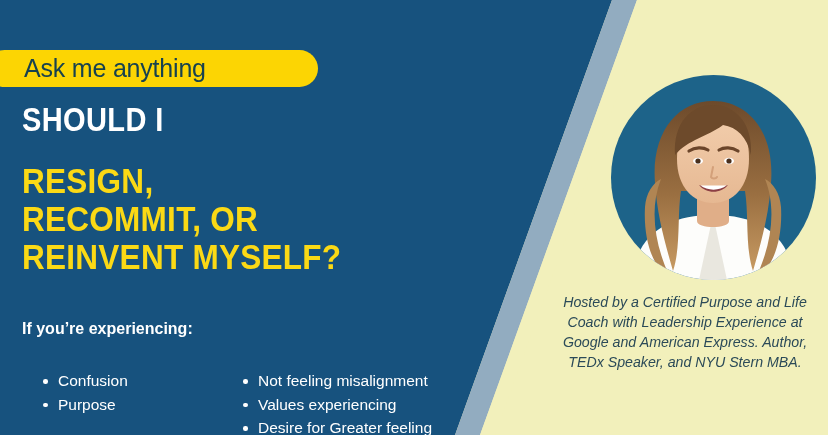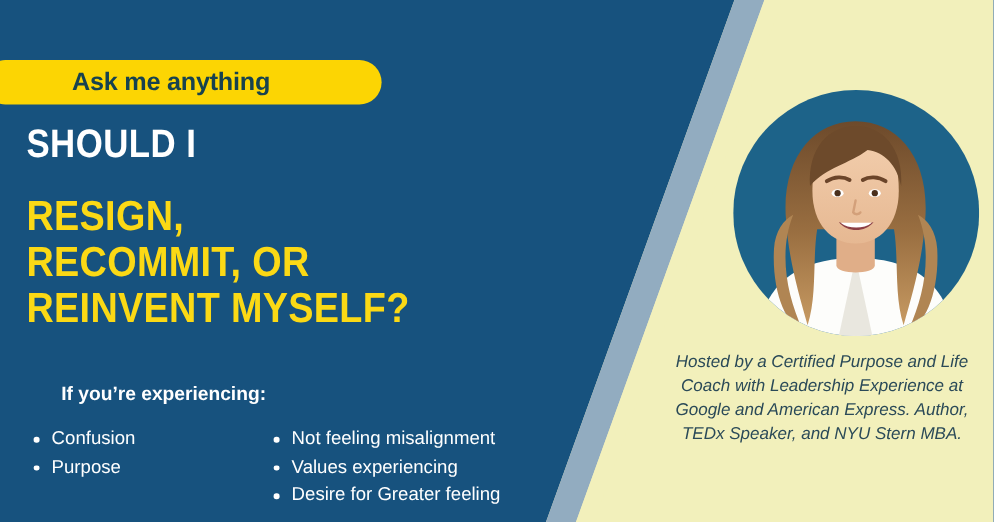--- a/index.html
+++ b/index.html
@@ -38,25 +38,24 @@
     background: #fcd503;
     border-radius: 19px;
     display: flex;
     align-items: center;
     justify-content: flex-start;
     box-sizing: border-box;
     padding-left: 38px;
   }
   .pill-text {
     color: #17424f;
-    font-size: 21px;
-    font-weight: bold;
+    font-size: 25px;
+    font-weight: normal;
     letter-spacing: -0.2px;
     white-space: nowrap;
-    margin-left: 36px;
   }
 
   
   .kicker {
     position: absolute;
     left: 22px;
     top: 103px;
     color: #ffffff;
     font-size: 33px;
     font-weight: bold;
@@ -84,30 +83,29 @@
 
   
   .prompt {
     position: absolute;
     left: 22px;
     top: 320px;
     color: #ffffff;
     font-size: 16px;
     font-weight: bold;
     white-space: nowrap;
-    margin-left: 29px;
   }
 
   .bullets {
     position: absolute;
     color: #ffffff;
     font-size: 15.5px;
     line-height: 1.52;
     list-style: none;
-    margin: 0;
+    margin: 15px;
     padding: 0;
   }
   .bullets.col-left  { left: 26px;  top: 354px; }
   .bullets.col-right { left: 226px; top: 354px; }
   .bullets li {
     position: relative;
     padding-left: 17px;
     white-space: nowrap;
   }
   .bullets li::before {

